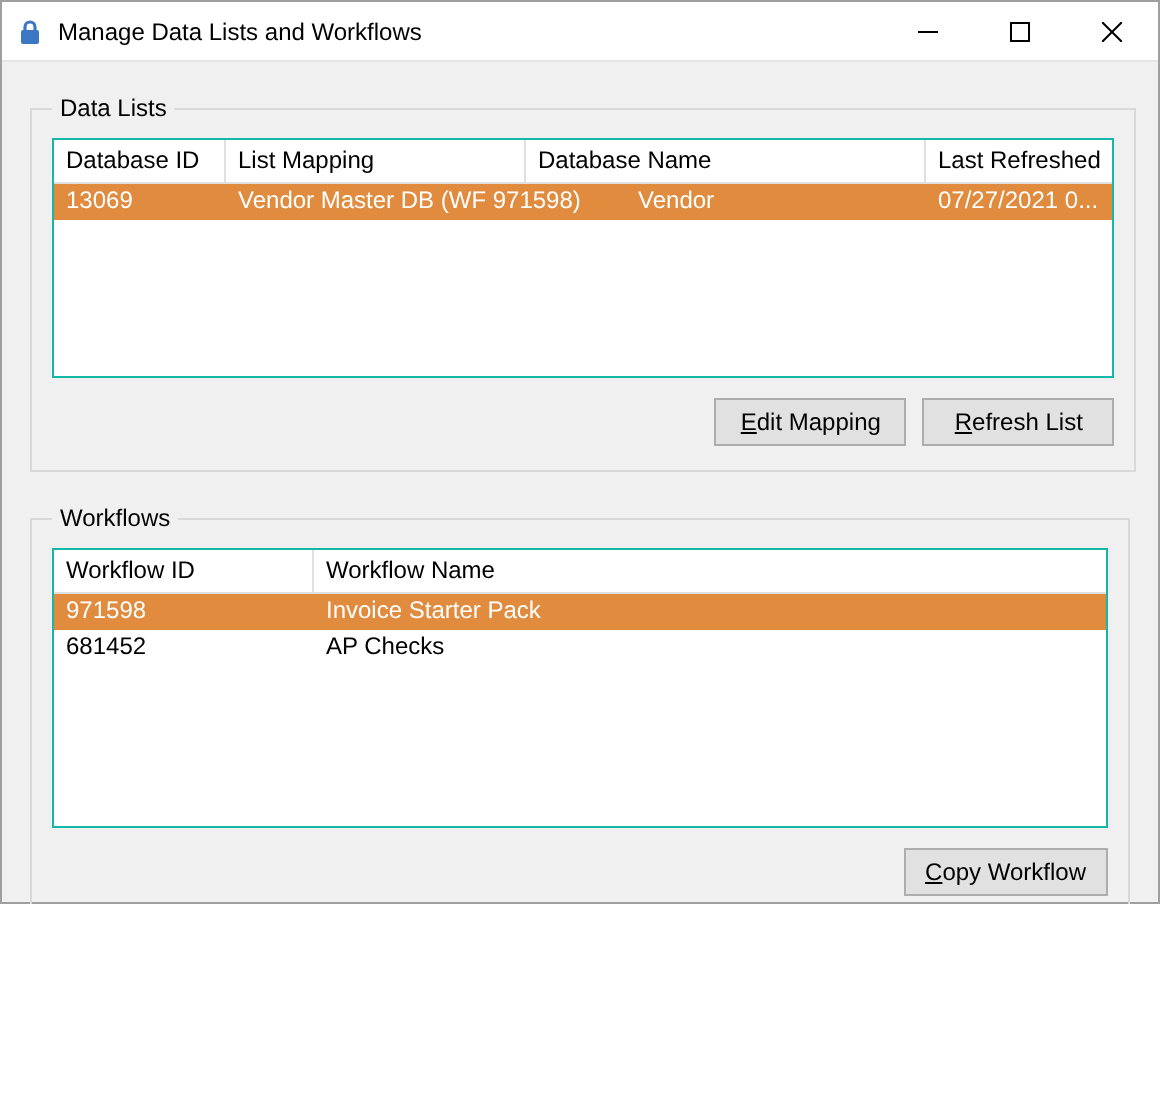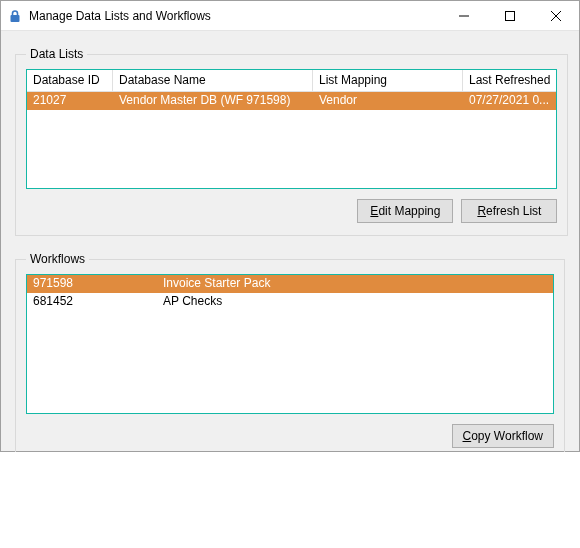--- a/index.html
+++ b/index.html
@@ -134,44 +134,48 @@
   </div>
 
   <div class="client">
 
     <fieldset class="group">
       <legend>Data Lists</legend>
 
       <div class="list">
         <div class="header-row">
           <div class="header-cell dl-c0">Database ID</div>
+          <div class="header-cell dl-c2">List Mapping</div>
           <div class="header-cell dl-c1">Database Name</div>
-          <div class="header-cell dl-c2">List Mapping</div>
           <div class="header-cell dl-c3">Last Refreshed</div>
         </div>
         <div id="dl-rows">
             <div class="row selected">
-              <div class="cell dl-c0">21027</div>
+              <div class="cell dl-c0">13069</div>
               <div class="cell dl-c1">Vendor Master DB (WF 971598)</div>
               <div class="cell dl-c2">Vendor</div>
               <div class="cell dl-c3">07/27/2021 0...</div>
             </div>
           </div>
       </div>
 
       <div class="button-row">
         <div class="btn"><span class="u">E</span><span id="em-rest">dit Mapping</span></div>
         <div class="btn"><span class="u">R</span><span id="rl-rest">efresh List</span></div>
       </div>
     </fieldset>
 
     <fieldset class="group">
       <legend>Workflows</legend>
 
       <div class="list workflows">
+        <div class="header-row">
+          <div class="header-cell wf-c0">Workflow ID</div>
+          <div class="header-cell wf-c1">Workflow Name</div>
+        </div>
         <div id="wf-rows">
             <div class="row selected">
               <div class="cell wf-c0">971598</div>
               <div class="cell wf-c1">Invoice Starter Pack</div>
             </div>
             <div class="row">
               <div class="cell wf-c0">681452</div>
               <div class="cell wf-c1">AP Checks</div>
             </div>
           </div>

